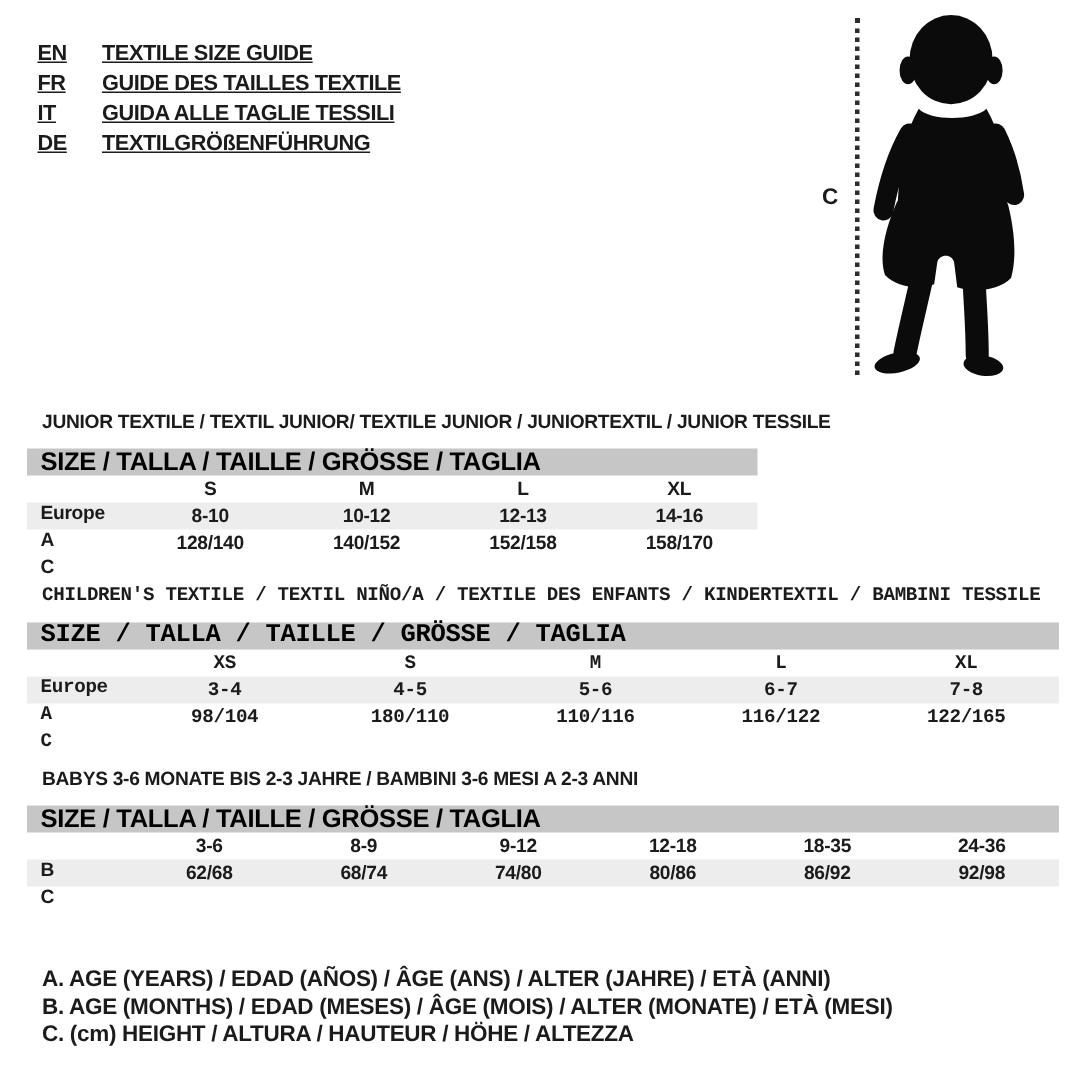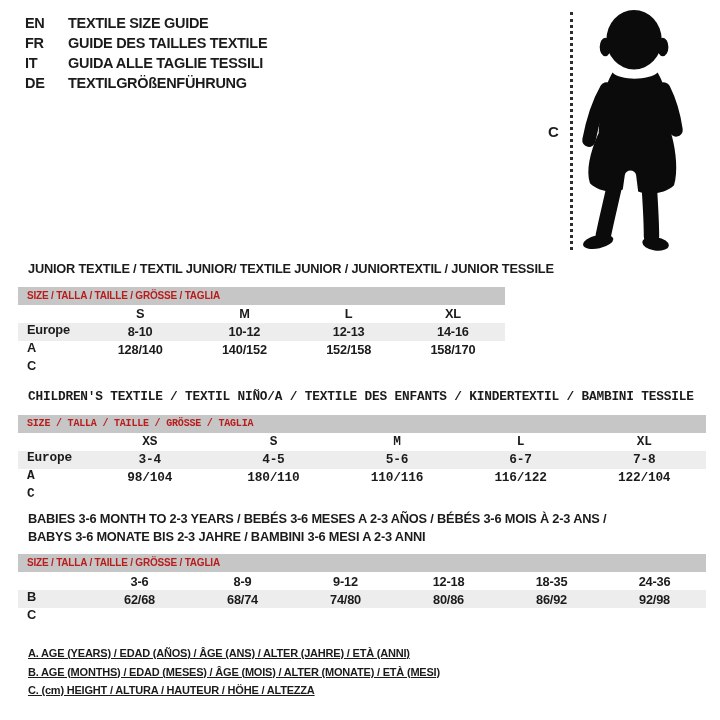--- a/index.html
+++ b/index.html
@@ -3,45 +3,45 @@
 <meta charset="utf-8">
 <style>
   html,body{margin:0;padding:0;background:#fff;}
   .page{
     position:relative;width:720px;height:720px;overflow:hidden;
     background:var(--background,#ffffff);
     font-family:"Liberation Sans",sans-serif;
     font-weight:700;color:var(--text,#1b1b1b);
   }
   
-  .lang-list{position:absolute;top:13px;left:25px;}
+  .lang-list{position:absolute;top:26px;left:25px;text-decoration:underline;}
   .lang-row{display:flex;height:20px;align-items:center;font-size:14.5px;letter-spacing:-0.3px;white-space:nowrap;}
   .lang-code{width:43px;}
   
   .dotted-line{position:absolute;left:570px;top:12px;height:238px;width:0;border-left:3px dotted #2d2d2d;}
   .measure-c{position:absolute;left:548px;top:123px;font-size:15px;}
   .silhouette{position:absolute;left:580px;top:9px;}
   
   .section{position:absolute;left:18px;}
-  .sec0{top:260px;width:487px;}
+  .sec0{top:272px;width:487px;}
   .sec1{top:388px;width:688px;font-family:Liberation Mono, monospace;}
   .sec2{top:510px;width:688px;}
   .sec-title{font-size:12.8px;line-height:17.5px;padding-left:10px;letter-spacing:-0.2px;white-space:nowrap;}
   .size-bar{
     margin-top:9px;height:18px;line-height:18px;
     background:var(--header-bar,#c6c6c6);
-    padding-left:9px;font-size:10px;letter-spacing:-0.2px;color:#b91c1c;
+    padding-left:9px;font-size:17px;letter-spacing:-0.2px;color:#000000;
   }
   .trow{display:flex;height:18px;align-items:center;font-size:12.8px;letter-spacing:-0.2px;}
   .trow .lbl{width:70px;padding-left:9px;box-sizing:border-box;margin-top:31px;}
   .trow .val{flex:1;text-align:center;}
   .shaded{background:var(--alt-row,#ededed);}
   
   .footnotes{position:absolute;left:28px;top:644px;}
-  .footnote{font-size:11px;line-height:18.5px;letter-spacing:-0.2px;white-space:nowrap;text-decoration:underline;}
+  .footnote{font-size:15px;line-height:18.5px;letter-spacing:-0.2px;white-space:nowrap;}
 </style>
 </head>
 <body>
 
 <div class="page">
 
   <div class="lang-list">
       <div class="lang-row">
         <span class="lang-code">EN</span>
         <span class="lang-label">TEXTILE SIZE GUIDE</span>
@@ -129,25 +129,24 @@
           <span class="val">5-6</span>
           <span class="val">6-7</span>
           <span class="val">7-8</span>
         </div>
         <div class="trow">
           <span class="lbl">C</span>
           <span class="val">98/104</span>
           <span class="val">180/110</span>
           <span class="val">110/116</span>
           <span class="val">116/122</span>
-          <span class="val">122/104</span>
+          <span class="val">122/165</span>
         </div>
       </section>
       <section class="section sec2">
-        <div class="sec-title">BABIES 3-6 MONTH TO 2-3 YEARS / BEBÉS 3-6 MESES A 2-3 AÑOS / BÉBÉS 3-6 MOIS À 2-3 ANS /</div>
         <div class="sec-title">BABYS 3-6 MONATE BIS 2-3 JAHRE / BAMBINI 3-6 MESI A 2-3 ANNI</div>
         <div class="size-bar">SIZE / TALLA / TAILLE / GRÖSSE / TAGLIA</div>
         <div class="trow">
           <span class="lbl">B</span>
           <span class="val">3-6</span>
           <span class="val">8-9</span>
           <span class="val">9-12</span>
           <span class="val">12-18</span>
           <span class="val">18-35</span>
           <span class="val">24-36</span>

